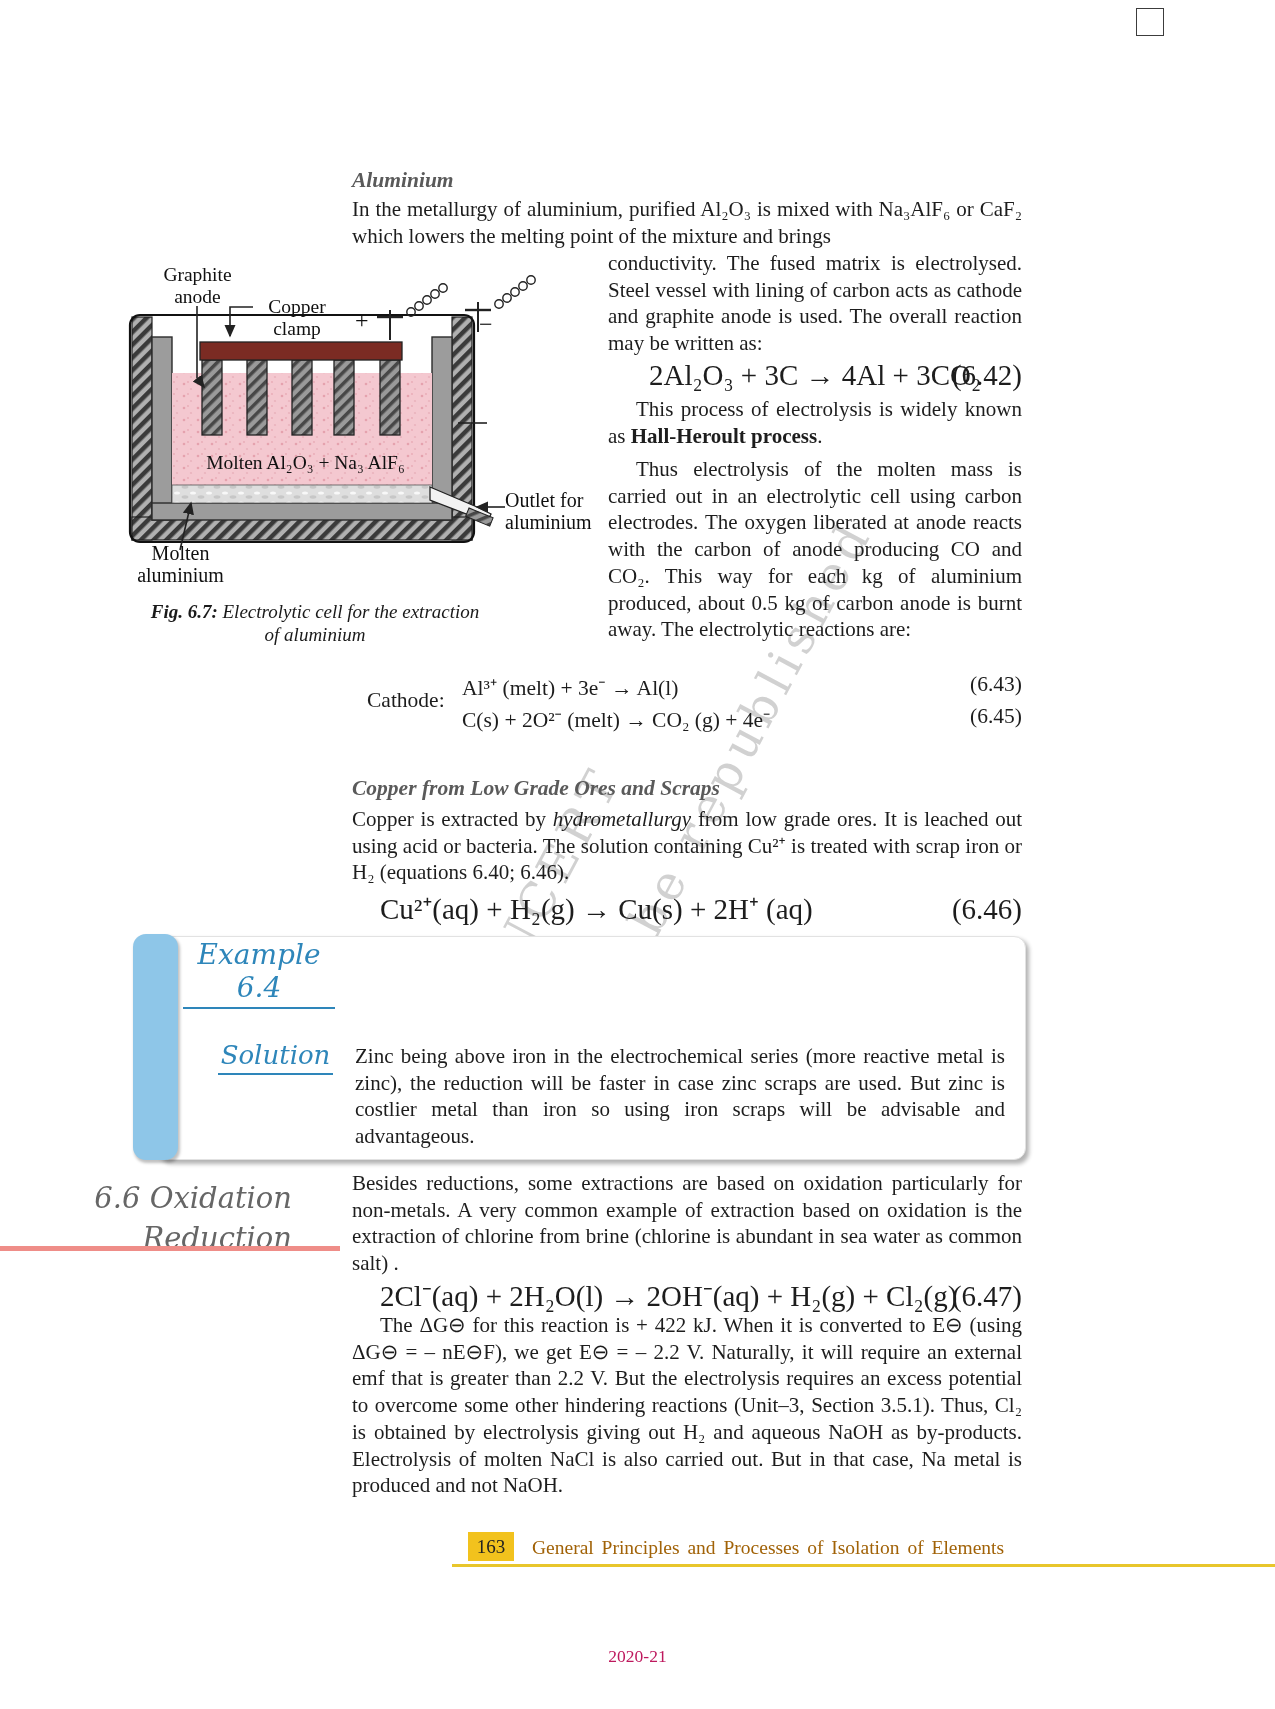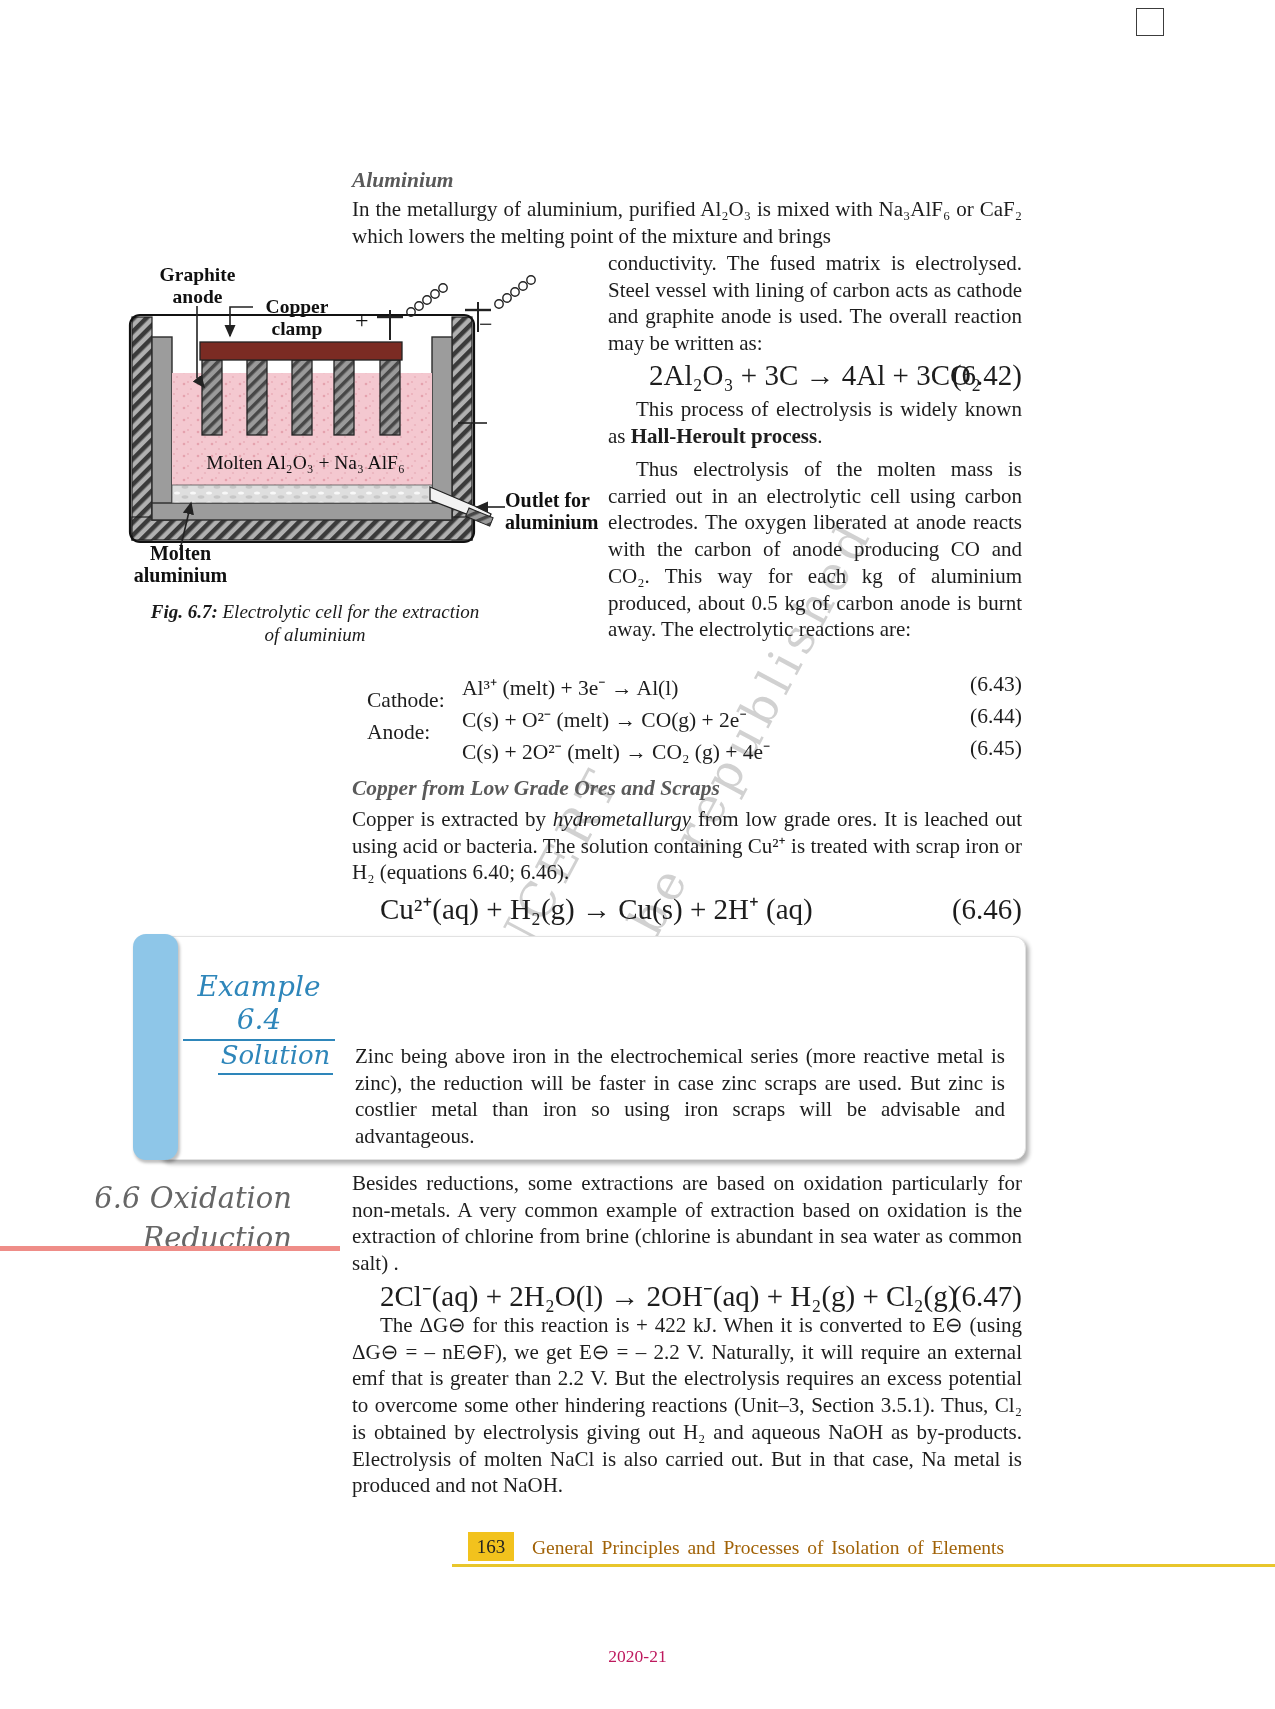--- a/index.html
+++ b/index.html
@@ -4,21 +4,21 @@
 <style>
   html,body{margin:0;padding:0;background:#e8e8e8;}
   .page{
     position:relative;width:1275px;height:1709px;background:#ffffff;
     font-family:"Liberation Serif",serif;color:var(--body_text,#1d1d1d);
     margin:0 auto;overflow:hidden;
   }
   .abs{position:absolute;}
   .txt{position:absolute;font-size:21px;line-height:26.7px;text-align:justify;}
   .indent{text-indent:28px;}
-  .preline{white-space:pre-line;font-weight:bold;}
+  .preline{white-space:pre-line;}
   .heading-gray{
     position:absolute;font-weight:bold;font-style:italic;
     color:var(--heading_gray,#5a5a5a);font-size:21.5px;
   }
   .eq-row{position:absolute;font-size:29px;line-height:27px;}
   .eq-num{position:absolute;right:0;top:0;}
   .eq-center{text-align:center;}
   .rxn-row{position:relative;height:32px;padding-left:95px;font-size:21.5px;}
   .rxn-label{position:absolute;left:0;top:16px;}
   .figlabel{position:absolute;font-size:19.5px;line-height:21.5px;text-align:center;color:#101010;}
@@ -85,25 +85,20 @@
     <span>This process of electrolysis is widely known as </span><b>Hall-Heroult process</b><span>.</span>
   </div>
 
   <div class="txt indent" style="left:608px;top:456px;width:414px;">Thus electrolysis of the molten mass is carried out in an electrolytic cell using carbon electrodes. The oxygen liberated at anode reacts with the carbon of anode producing CO and CO₂. This way for each kg of aluminium produced, about 0.5 kg of carbon anode is burnt away. The electrolytic reactions are:</div>
 
   <div class="abs" style="left:367px;top:672px;width:655px;">
     <div class="rxn-row">
       <span class="rxn-label">Cathode:</span>
       <span>Al³⁺ (melt) + 3e⁻ → Al(l)</span>
       <span class="eq-num">(6.43)</span>
-    </div>
-    <div class="rxn-row">
-      <span class="rxn-label">Anode:</span>
-      <span>C(s) + O²⁻ (melt) → CO(g) + 2e⁻</span>
-      <span class="eq-num">(6.44)</span>
     </div>
     <div class="rxn-row">
       <span class="rxn-label"></span>
       <span>C(s) + 2O²⁻ (melt) → CO₂ (g) + 4e⁻</span>
       <span class="eq-num">(6.45)</span>
     </div>
   </div>
 
   <svg class="abs" style="left:125px;top:260px;" width="480" height="300" viewBox="0 0 480 300">
     <defs>
@@ -211,21 +206,21 @@
   <div class="txt" style="left:352px;top:806px;width:670px;">
     <span>Copper is extracted by </span><i>hydrometallurgy</i><span> from low grade ores. It is leached out using acid or bacteria. The solution containing Cu²⁺ is treated with scrap iron or H₂ (equations 6.40; 6.46).</span>
   </div>
   <div class="eq-row" style="left:380px;top:896px;width:642px;">
     <span>Cu²⁺(aq) + H₂(g) →  Cu(s) + 2H⁺ (aq)</span>
     <span class="eq-num">(6.46)</span>
   </div>
 
   <div class="example-card"></div>
   <div class="example-bar"></div>
-  <div class="script-blue" style="left:183px;top:938px;width:152px;font-size:28px;margin-top:32px;">Example 6.4</div>
+  <div class="script-blue" style="left:183px;top:938px;width:152px;font-size:28px;">Example 6.4</div>
   <div class="script-blue" style="left:218px;top:1040px;width:115px;font-size:26px;">Solution</div>
   <div class="txt" style="left:355px;top:1043px;width:650px;">Zinc being above iron in the electrochemical series (more reactive metal is zinc), the reduction will be faster in case zinc scraps are used. But zinc is costlier metal than iron so using iron scraps will be advisable and advantageous.</div>
 
   <div class="section-head">6.6 Oxidation
 Reduction</div>
   <div class="pink-rule"></div>
 
   <div class="txt" style="left:352px;top:1170px;width:670px;">Besides reductions, some extractions are based on oxidation particularly for non-metals. A very common example of extraction based on oxidation is the extraction of chlorine from brine (chlorine is abundant in sea water as common salt) .</div>
   <div class="eq-row" style="left:380px;top:1283px;width:642px;">
     <span>2Cl⁻(aq) + 2H₂O(l) → 2OH⁻(aq) + H₂(g) + Cl₂(g)</span>

